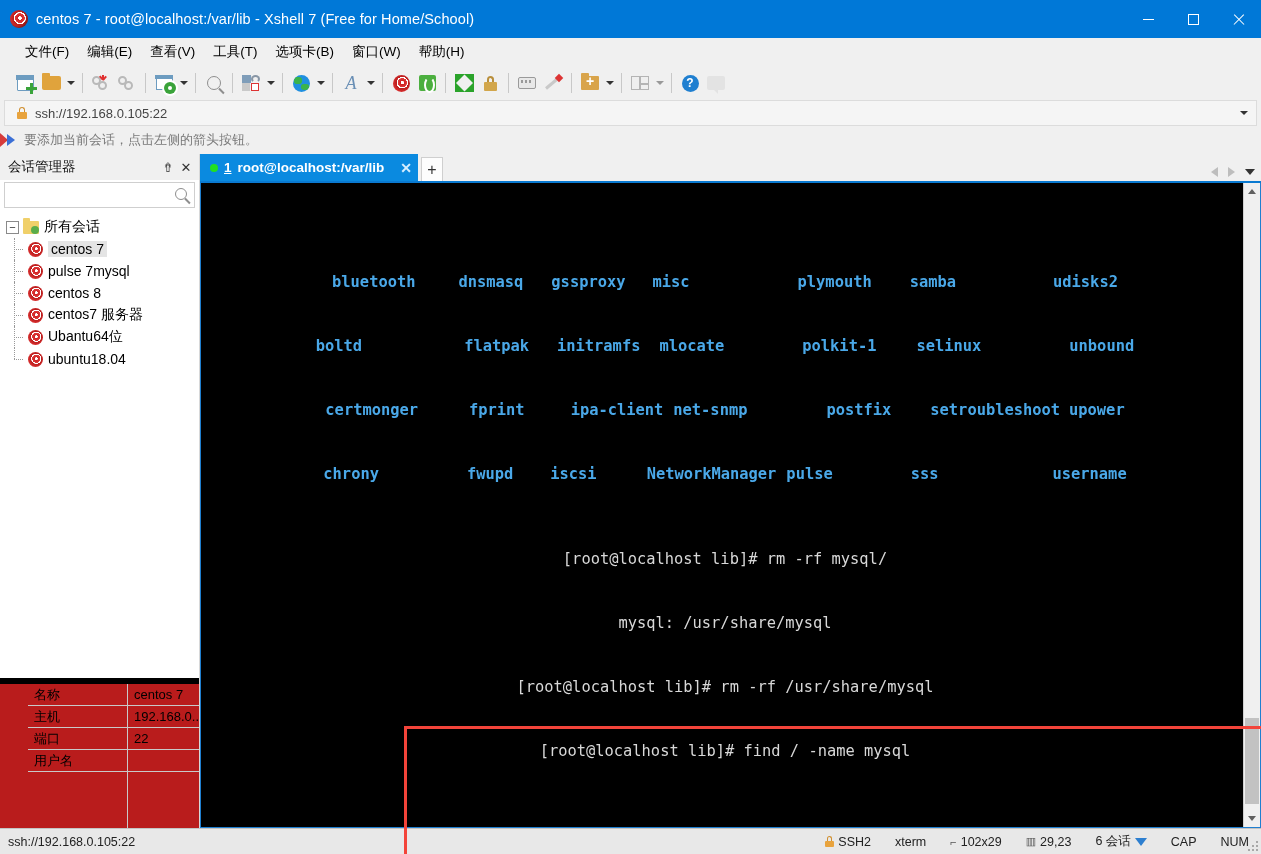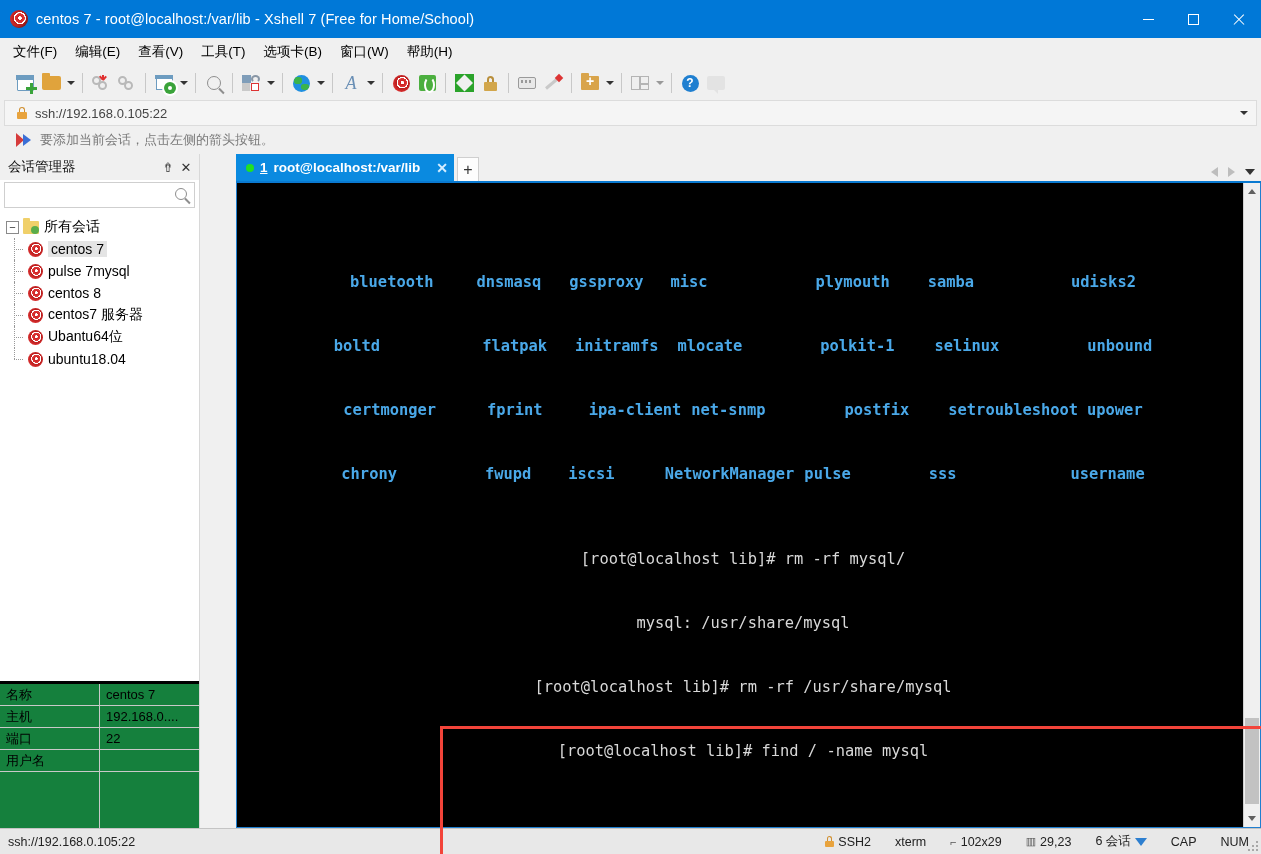--- a/index.html
+++ b/index.html
@@ -65,21 +65,21 @@
   }
   .close-glyph:before { transform: rotate(45deg); }
   .close-glyph:after { transform: rotate(-45deg); }
 
   
   .menubar {
     height: 28px;
     background: #f0f0f0;
     display: flex;
     align-items: center;
-    padding-left: 4px;
+    padding-left: 16px;
     flex: none;
     border-bottom: 0px;
   }
   .menu-item {
     font-size: 13.5px;
     color: #000;
     padding: 3px 9px;
     white-space: nowrap;
     cursor: default;
   }
@@ -195,36 +195,34 @@
   .addr-lock .body { position:absolute;bottom:0;left:0;width:10px;height:7px;background:#e8a33d;border-radius:1px; }
   .addr-lock .sh { position:absolute;top:0;left:2px;width:6px;height:6px;border:1.6px solid #d08f2f;border-bottom:none;border-radius:3px 3px 0 0; }
   .addr-text { font-size: 13px; color: #444; }
   .addr-caret { position:absolute; right: 8px; }
 
   
   .hintbar {
     height: 28px;
     display: flex;
     align-items: center;
-    padding-left: 16px;
     flex: none;
     background: #f0f0f0;
   }
   .hint-flag { width:16px;height:14px;position:relative;margin-right:8px;flex:none; }
   .hint-flag .red { position:absolute;left:0;top:0;width:0;height:0;border-left:8px solid #d63b3b;border-top:7px solid transparent;border-bottom:7px solid transparent; }
   .hint-flag .blue { position:absolute;left:7px;top:1px;width:0;height:0;border-left:8px solid #3b6fd6;border-top:6px solid transparent;border-bottom:6px solid transparent; }
   .hint-text { font-size: 13px; color: #7a7a7a; }
 
   
   .body-area {
     flex: 1;
     display: flex;
     min-height: 0;
     background: #f0f0f0;
-    gap: 36px;
   }
   .sidebar {
     width: 200px;
     flex: none;
     display: flex;
     flex-direction: column;
     background: #fff;
     border-right: 1px solid #d8d8d8;
   }
   .sb-header {
@@ -290,22 +288,23 @@
   .sess-ic {
     width: 15px; height: 15px; border-radius: 50%;
     margin-right: 5px; flex: none;
     background: radial-gradient(circle at 55% 45%, #ffffff 0%, #ffffff 12%, #cc2222 13%, #e23b3b 34%, #ffffff 35%, #ffffff 43%, #b81d1d 44%, #d93030 70%, #8d1414 100%);
   }
   .tree-label { font-size: 14px; color: #000; white-space: nowrap; }
   .tree-item.selected .tree-label { background: #e4e4e4; padding: 0 3px; }
 
   .sb-props {
     flex: none;
-    border-top: 3px solid #000000;
-    background: #15803d;
+    border-top: 6px solid #000000;
+    background: #b91c1c;
+    padding-left: 28px;
   }
   .prop-row {
     display: flex;
     height: 22px;
     border-bottom: 1px solid #c9c9c9;
   }
   .prop-key {
     width: 100px; flex: none;
     border-right: 1px solid #c9c9c9;
     font-size: 13px; color: #000;

